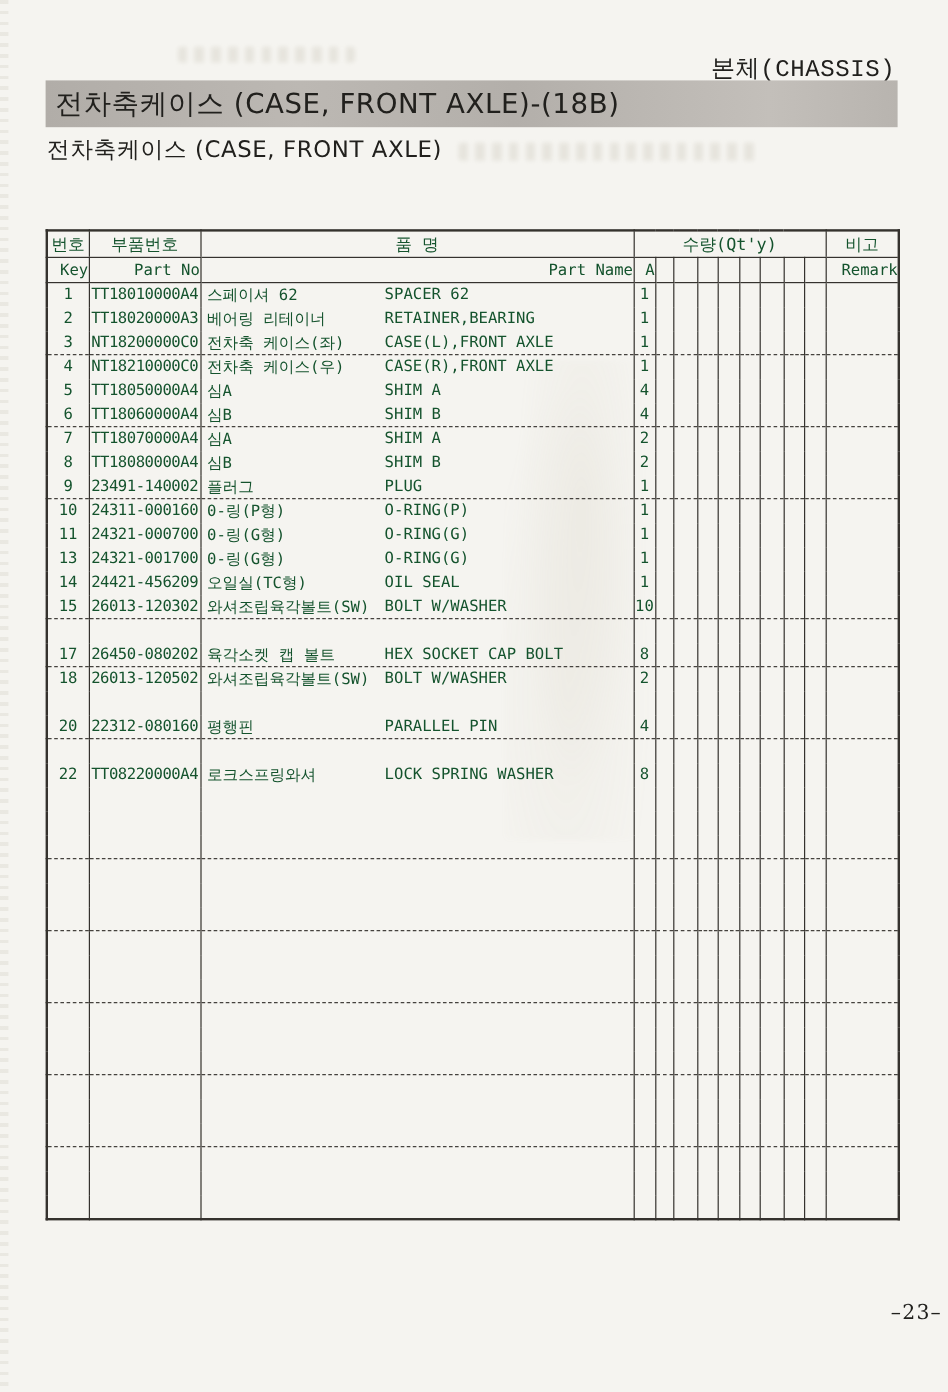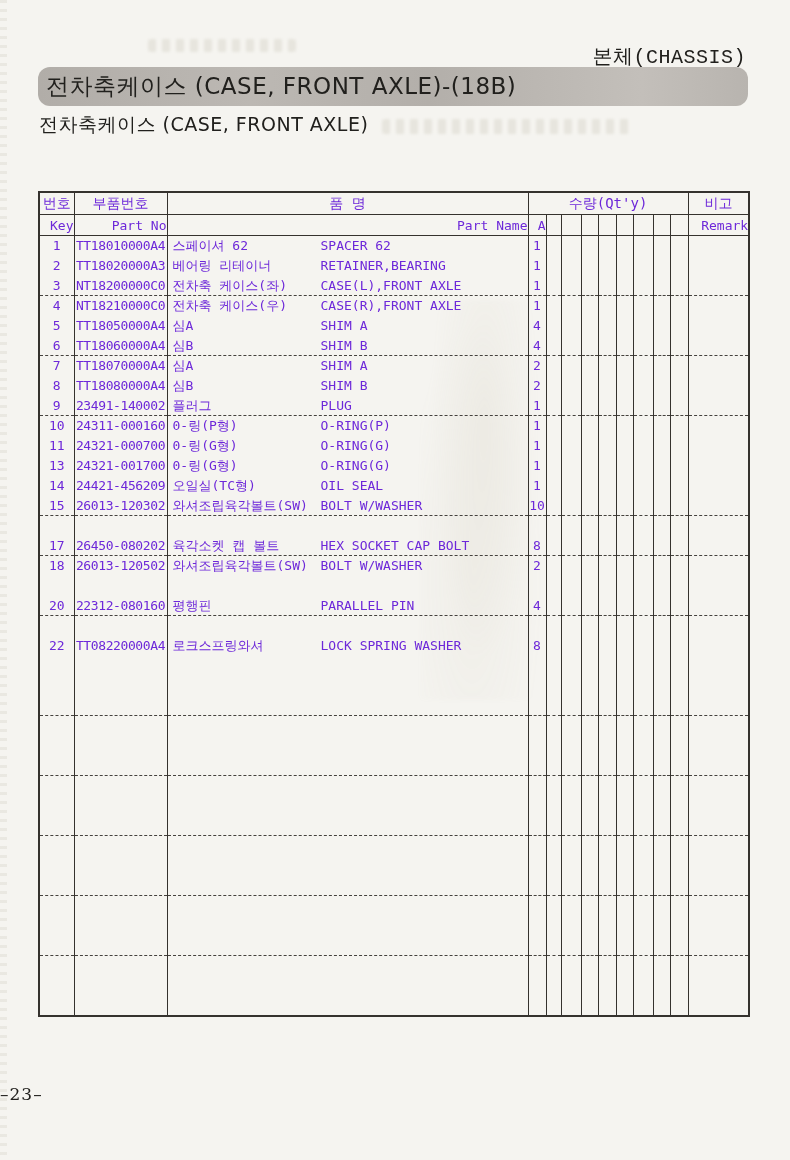--- a/index.html
+++ b/index.html
@@ -18,21 +18,21 @@
     opacity:.5;filter:blur(.5px);
   }
   .chassis-label{
     position:absolute;top:43px;right:44px;
     font-size:20px;letter-spacing:.5px;
     font-family:Liberation Mono, monospace;
   }
   .title-bar{
     position:absolute;left:38px;top:67px;width:710px;height:39px;
     background:linear-gradient(90deg,#b1ada8 0%,#bcb8b3 30%,#b3afaa 55%,#c3bfba 85%,#b8b4af 100%);
-    display:flex;align-items:center;border-radius:12px;
+    display:flex;align-items:center;
   }
   .title-bar .title-text{
     padding-left:8px;font-size:23px;letter-spacing:.5px;white-space:nowrap;
     font-family:"DejaVu Sans","Liberation Sans",sans-serif;
   }
   .subtitle{
     position:absolute;left:39px;top:112px;
     font-size:19px;letter-spacing:.5px;
   }
   
@@ -45,43 +45,44 @@
   .ghost-mid{left:382px;top:119px;width:252px;height:15px;}
   .ghost-body{left:420px;top:300px;width:130px;height:400px;
     background:radial-gradient(ellipse at 50% 30%, rgba(170,160,130,.18), transparent 60%),
                radial-gradient(ellipse at 40% 70%, rgba(170,160,130,.14), transparent 65%);
     filter:blur(2px);opacity:.5;}
   
   table.parts{
     position:absolute;left:38px;top:191px;
     width:710px;border-collapse:collapse;table-layout:fixed;
     font-family:"DejaVu Sans Mono","DejaVu Sans",monospace;
-    font-size:13px;color:#6d28d9;
+    font-size:13px;color:#14532d;
     border:2px solid #35322e;
   }
   table.parts th, table.parts td{
     padding:0;margin:0;overflow:hidden;white-space:nowrap;
     border-left:1px solid #35322e;
     font-weight:normal;
   }
   table.parts th:first-child, table.parts td:first-child{border-left:none;}
   thead tr.h1 th{height:21px;font-size:14px;border-bottom:1px solid #35322e;text-align:center;}
   thead tr.h2 th{height:20px;font-size:13px;border-bottom:1.5px solid #35322e;text-align:right;}
   tbody tr{height:20px;}
   tbody tr.divider td{border-bottom:1px dashed #45423e;}
   td.c-key{text-align:center;}
   td.c-pn{text-align:center;letter-spacing:-0.4px;}
   td.c-name{position:relative;}
   td.c-name .kr{position:absolute;left:5px;top:1px;}
   td.c-name .en{position:absolute;left:153px;top:2px;font-size:13px;}
   td.c-qty{text-align:center;}
   .page-number{
     position:absolute;left:0;top:1084px;width:758px;
-    text-align:left;font-size:17px;letter-spacing:1px;
+    text-align:right;font-size:17px;letter-spacing:1px;
     font-family:"DejaVu Serif",serif;
+    padding-left:27px;
   }
 </style>
 </head>
 <body>
 
 <div class="page">
   <div class="scan-edge"></div>
 
   <div class="ghost ghost-top"></div>
 

